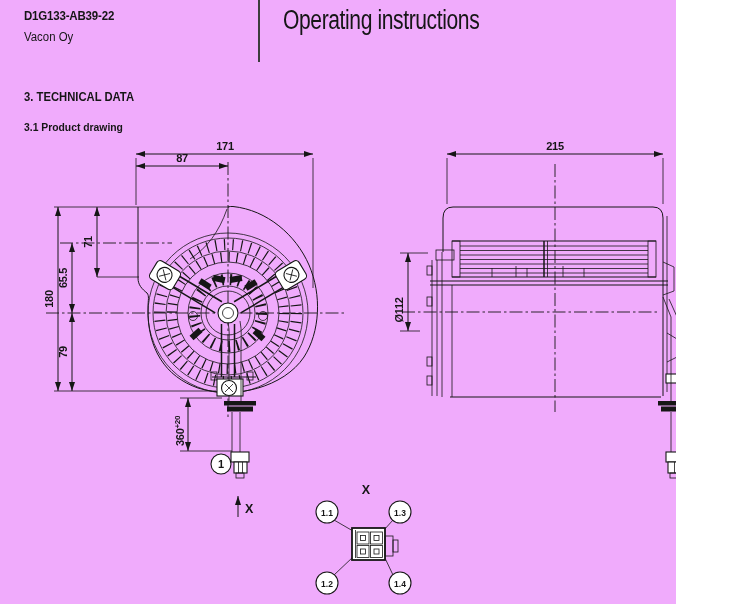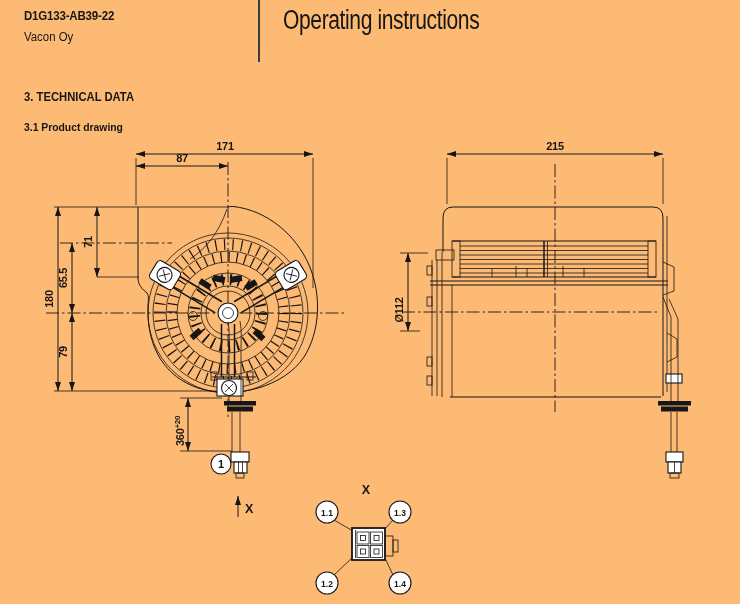--- a/index.html
+++ b/index.html
@@ -1,16 +1,16 @@
 <!DOCTYPE html>
 <html><head>
 <meta charset="utf-8">
 <style>
   html,body{margin:0;padding:0;background:#ffffff;}
-  #page{position:relative;width:740px;height:604px;background:#fdba74;overflow:hidden;
+  #page{position:relative;width:676px;height:604px;background:#f0abfc;overflow:hidden;
         font-family:"Liberation Sans",sans-serif;color:#161616;}
   .doccode{position:absolute;left:24px;top:9px;font-size:12.5px;font-weight:bold;
            transform:scaleX(.92);transform-origin:0 0;letter-spacing:-.2px;}
   .company{position:absolute;left:24px;top:30px;font-size:12px;transform:scaleX(.95);transform-origin:0 0;}
   .hdr-divider{position:absolute;left:258px;top:0;width:2px;height:62px;background:#3c3c3c;}
   .hdr-title{position:absolute;left:283px;top:5px;font-size:27px;font-weight:400;
              transform:scaleX(.78);transform-origin:0 0;letter-spacing:-.5px;white-space:nowrap;}
   .sec{position:absolute;left:24px;top:90px;font-size:12.5px;font-weight:bold;
        transform:scaleX(.9);transform-origin:0 0;}
   .subsec{position:absolute;left:24px;top:121px;font-size:11.5px;font-weight:bold;

